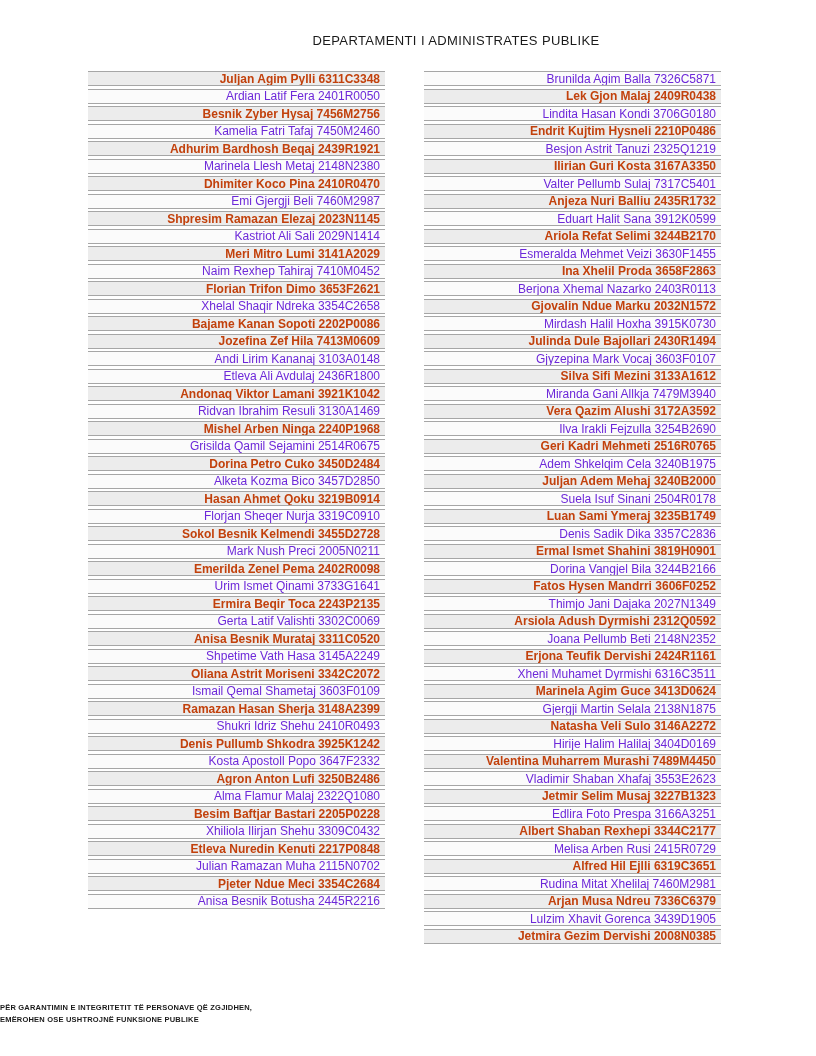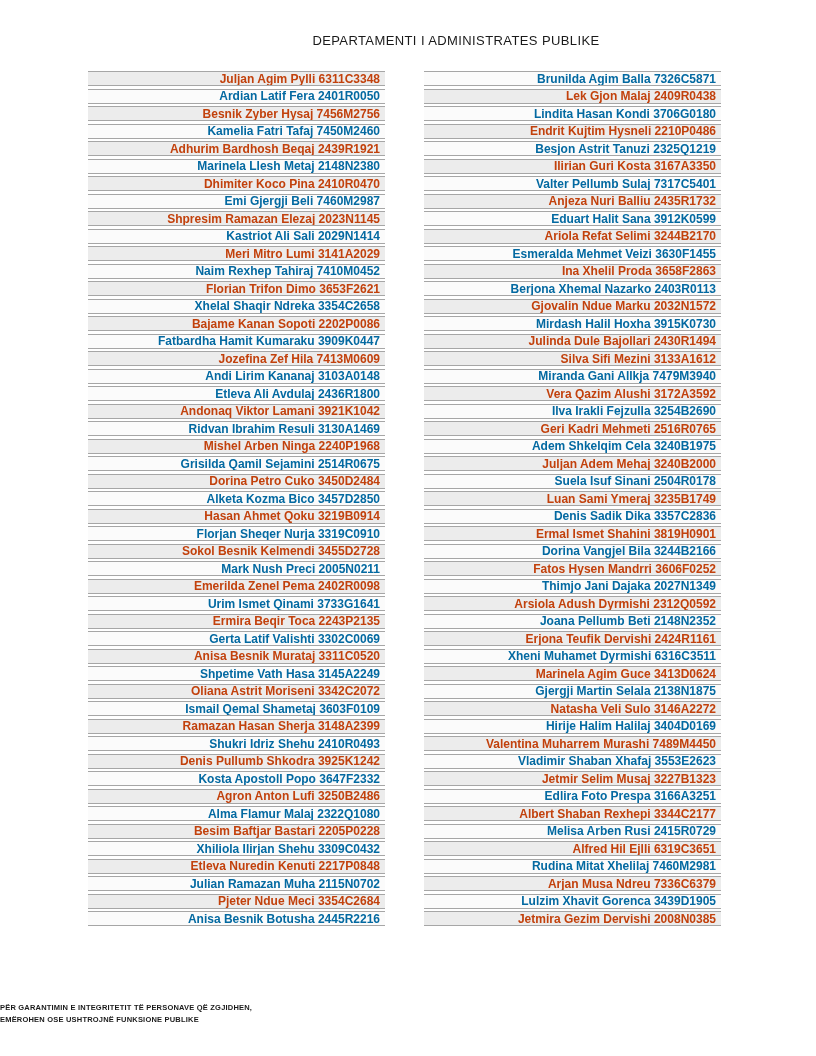--- a/index.html
+++ b/index.html
@@ -50,22 +50,22 @@
     font-size: 12px;
     white-space: nowrap;
     overflow: hidden;
   }
   .row.bold {
     font-weight: bold;
     color: #c2410c;
     background: #ececec;
   }
   .row.reg {
-    font-weight: bold;
-    color: #0369a1;
+    font-weight: normal;
+    color: #6d28d9;
     background: #fbfbfb;
   }
   .doc-footer {
     position: absolute;
     top: 1002px;
     left: 0;
     width: 816px;
     text-align: left;
     font-size: 7.5px;
     font-weight: bold;
@@ -91,21 +91,20 @@
         <div class="row reg">Marinela Llesh Metaj 2148N2380</div>
         <div class="row bold">Dhimiter Koco Pina 2410R0470</div>
         <div class="row reg">Emi Gjergji Beli 7460M2987</div>
         <div class="row bold">Shpresim Ramazan Elezaj 2023N1145</div>
         <div class="row reg">Kastriot Ali Sali 2029N1414</div>
         <div class="row bold">Meri Mitro Lumi 3141A2029</div>
         <div class="row reg">Naim Rexhep Tahiraj 7410M0452</div>
         <div class="row bold">Florian Trifon Dimo 3653F2621</div>
         <div class="row reg">Xhelal Shaqir Ndreka 3354C2658</div>
         <div class="row bold">Bajame Kanan Sopoti 2202P0086</div>
-        <div class="row reg">Fatbardha Hamit Kumaraku 3909K0447</div>
         <div class="row bold">Jozefina Zef Hila 7413M0609</div>
         <div class="row reg">Andi Lirim Kananaj 3103A0148</div>
         <div class="row reg">Etleva Ali Avdulaj 2436R1800</div>
         <div class="row bold">Andonaq Viktor Lamani 3921K1042</div>
         <div class="row reg">Ridvan Ibrahim Resuli 3130A1469</div>
         <div class="row bold">Mishel Arben Ninga 2240P1968</div>
         <div class="row reg">Grisilda Qamil Sejamini 2514R0675</div>
         <div class="row bold">Dorina Petro Cuko 3450D2484</div>
         <div class="row reg">Alketa Kozma Bico 3457D2850</div>
         <div class="row bold">Hasan Ahmet Qoku 3219B0914</div>
@@ -143,20 +142,21 @@
         <div class="row reg">Valter Pellumb Sulaj 7317C5401</div>
         <div class="row bold">Anjeza Nuri Balliu 2435R1732</div>
         <div class="row reg">Eduart Halit Sana 3912K0599</div>
         <div class="row bold">Ariola Refat Selimi 3244B2170</div>
         <div class="row reg">Esmeralda Mehmet Veizi 3630F1455</div>
         <div class="row bold">Ina Xhelil Proda 3658F2863</div>
         <div class="row reg">Berjona Xhemal Nazarko 2403R0113</div>
         <div class="row bold">Gjovalin Ndue Marku 2032N1572</div>
         <div class="row reg">Mirdash Halil Hoxha 3915K0730</div>
         <div class="row bold">Julinda Dule Bajollari 2430R1494</div>
+        <div class="row reg">Gjyzepina Mark Vocaj 3603F0107</div>
         <div class="row bold">Silva Sifi Mezini 3133A1612</div>
         <div class="row reg">Miranda Gani Allkja 7479M3940</div>
         <div class="row bold">Vera Qazim Alushi 3172A3592</div>
         <div class="row reg">Ilva Irakli Fejzulla 3254B2690</div>
         <div class="row bold">Geri Kadri Mehmeti 2516R0765</div>
         <div class="row reg">Adem Shkelqim Cela 3240B1975</div>
         <div class="row bold">Juljan Adem Mehaj 3240B2000</div>
         <div class="row reg">Suela Isuf Sinani 2504R0178</div>
         <div class="row bold">Luan Sami Ymeraj 3235B1749</div>
         <div class="row reg">Denis Sadik Dika 3357C2836</div>

